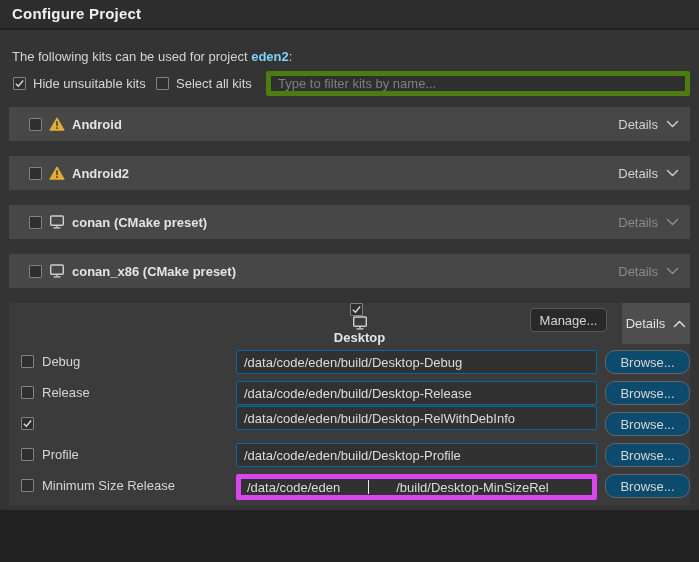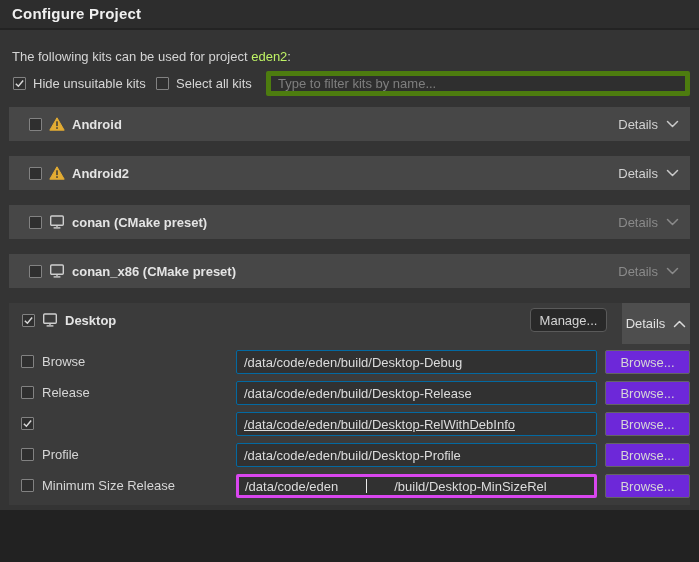--- a/index.html
+++ b/index.html
@@ -13,21 +13,21 @@
   .titlebar {
     position:absolute; top:0; left:0; right:0; height:30px;
     background:#2d2d2d; border-bottom:2px solid #232323;
   }
   .titlebar h1 {
     position:absolute; left:12px; top:5px;
     font-size:15px; font-weight:bold; color:#f0f0f0; letter-spacing:0.2px;
   }
   
   .intro { position:absolute; left:12px; top:49px; color:#d4d4d4; white-space:pre; }
-  .intro .proj { font-weight:normal; color:#bef264; }
+  .intro .proj { font-weight:bold; color:#7dd3fc; }
   
   .cbgroup { position:absolute; display:flex; align-items:center; gap:7px; height:15px; }
   .cb1 { left:13px; top:76px; }
   .cb2 { left:156px; top:76px; }
   .checkbox {
     width:13px; height:13px; flex:0 0 13px;
     background:#2f2f2f; border:1px solid #828282; border-radius:1px;
     display:flex; align-items:center; justify-content:center;
   }
   .checkbox svg { display:none; }
@@ -53,21 +53,21 @@
   }
   .details.disabled { color:#8a8a8a; }
   .details.disabled svg path { stroke:#8a8a8a; }
   
   .desktop-widget {
     position:absolute; left:9px; top:303px; width:681px; height:202px;
     background:#3b3b3b;
   }
   .desktop-header {
     position:absolute; top:0; left:0; right:0; height:34px;
-    display:flex; align-items:center; padding-left:13px;
+    display:flex; align-items:center; padding-left:13px;flex-direction:column;
   }
   .desktop-header .kit-icon { margin-left:7px; display:flex; }
   .desktop-header .kit-name { margin-left:7px; font-weight:bold; color:#e4e4e4; }
   .manage-btn {
     position:absolute; left:521px; top:5px; width:77px; height:24px;
     background:#292929; border:1px solid #5a5a5a; border-radius:4px;
     color:#d4d4d4; font-size:13px; font-family:"Liberation Sans", sans-serif;
     display:flex; align-items:center; justify-content:center; cursor:default;
   }
   .details-tab {
@@ -78,28 +78,28 @@
   .cfg-row-label { position:absolute; left:33px; height:24px; line-height:24px; color:#d6d6d6; }
   .cfg-checkbox { position:absolute; left:12px; }
   .cfg-input {
     position:absolute; left:227px; width:361px; height:24px;
     background:#313131; border:1px solid #0369a1; border-radius:2px;
     color:#dcdcdc; font-size:13px; padding:0 7px;
     font-family:"Liberation Sans", sans-serif;
   }
   .cfg-input-focused {
     position:absolute; left:227px; width:361px; height:24px;
-    background:#313131; border:3px solid #d946ef; border-radius:2px;
+    background:#313131; border:5px solid #d946ef; border-radius:2px;
     color:#dcdcdc; font-size:13px; padding:8px 6px;
     display:flex; align-items:center; white-space:pre; overflow:hidden;gap:28px;
   }
   .caret { display:inline-block; width:1px; height:14px; background:#eaeaea; margin:0 -0.5px; }
   .browse-btn {
     position:absolute; left:596px; width:85px; height:24px;
-    background:#6d28d9; border:1px solid #646464; border-radius:2px;
+    background:#0c4a6e; border:1px solid #646464; border-radius:10px;
     color:#d6d6d6; font-size:13px; font-family:"Liberation Sans", sans-serif;
     display:flex; align-items:center; justify-content:center; cursor:default;
   }
   .bottom-sliver { position:absolute; left:9px; top:559px; width:681px; height:3px; background:#474747; }
 </style>
 </head>
 <body>
 
 <div class="page">
 
@@ -225,37 +225,37 @@
     <div class="details-tab">
       <span>Details</span>
       <svg width="13" height="8" viewBox="0 0 13 8">
           <path d="M1.5 6.5 L6.5 1.5 L11.5 6.5" fill="none" stroke="#dadada" stroke-width="1.5" stroke-linecap="round" stroke-linejoin="round"></path>
         </svg>
     </div>
 
     <span class="checkbox cfg-checkbox" style="top:52px">
       
     </span>
-    <span class="cfg-row-label" style="top:47px">Browse</span>
+    <span class="cfg-row-label" style="top:47px">Debug</span>
     <input class="cfg-input" style="top: 47px;" type="text" value="/data/code/eden/build/Desktop-Debug">
     <button class="browse-btn" style="top:47px">Browse...</button>
 
     <span class="checkbox cfg-checkbox" style="top:83px">
       
     </span>
     <span class="cfg-row-label" style="top:78px">Release</span>
     <input class="cfg-input" style="top: 78px;" type="text" value="/data/code/eden/build/Desktop-Release">
     <button class="browse-btn" style="top:78px">Browse...</button>
 
     <span class="checkbox checked cfg-checkbox" style="top:114px">
       <svg viewBox="0 0 12 12" width="11" height="11">
           <path d="M2 6.2 L4.8 9 L10 2.8" fill="none" stroke="#d9d9d9" stroke-width="1.6"></path>
         </svg>
     </span>
-    <input class="cfg-input" style="top: 109px; text-decoration: underline;" type="text" value="/data/code/eden/build/Desktop-RelWithDebInfo">
+    <input class="cfg-input" style="top: 103px;" type="text" value="/data/code/eden/build/Desktop-RelWithDebInfo">
     <button class="browse-btn" style="top:109px">Browse...</button>
 
     <span class="checkbox cfg-checkbox" style="top:145px">
       
     </span>
     <span class="cfg-row-label" style="top:140px">Profile</span>
     <input class="cfg-input" style="top: 140px;" type="text" value="/data/code/eden/build/Desktop-Profile">
     <button class="browse-btn" style="top:140px">Browse...</button>
 
     <span class="checkbox cfg-checkbox" style="top:176px">

